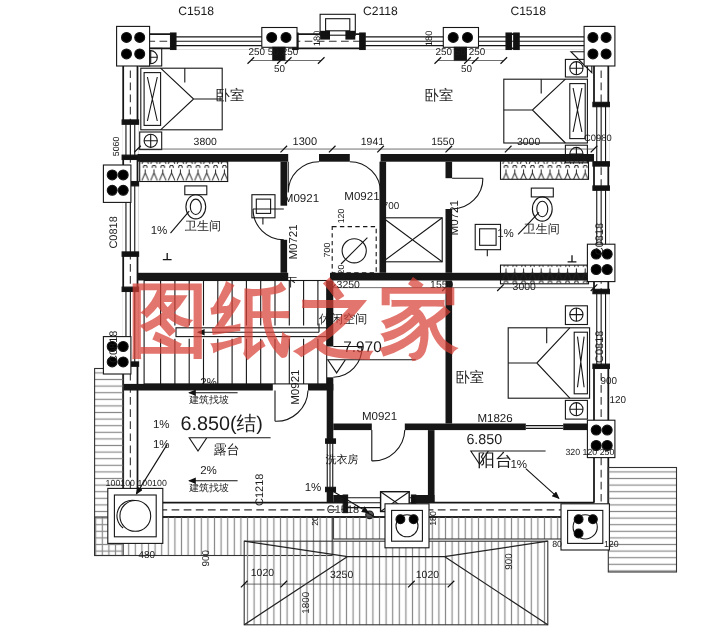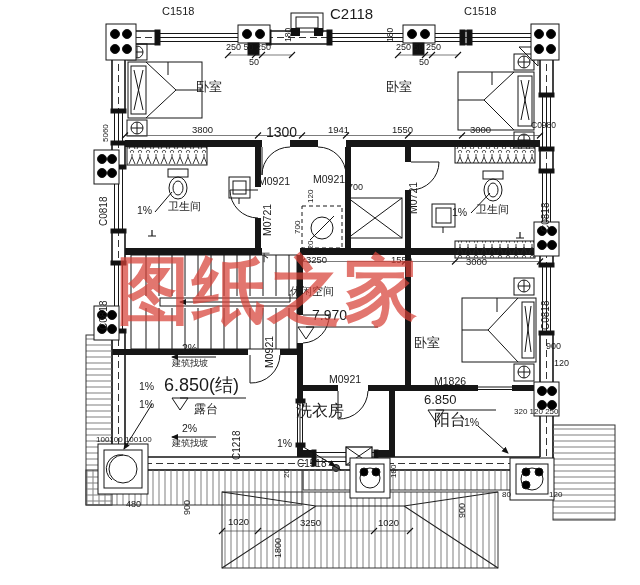--- a/index.html
+++ b/index.html
@@ -352,32 +352,32 @@
     <g stroke="#111" stroke-width="1.1">
       <path d="M219 534 L225 528 M255 534 L261 528 M371 534 L377 528 M407 534 L413 528"></path>
     </g>
   </g>
 </svg>
 
 <div class="wm" style="color: rgba(215, 65, 55, 0.72);">图纸之家</div>
 
 <div class="labels-layer">
       <span class="lbl" style="left: 162px; top: 6px; font-size: 11px;">C1518</span>
-      <span class="lbl" style="left: 330px; top: 6px; font-size: 15px;">C2118</span>
+      <span class="lbl" style="left: 330px; top: 6px; font-size: 11px;">C2118</span>
       <span class="lbl" style="left: 464px; top: 6px; font-size: 11px;">C1518</span>
       <span class="lbl" style="left: 226px; top: 43px; font-size: 9px;">250 50 250</span>
       <span class="lbl" style="left: 249px; top: 58px; font-size: 9px;">50</span>
       <span class="lbl" style="left: 396px; top: 43px; font-size: 9px;">250 50 250</span>
       <span class="lbl" style="left: 419px; top: 58px; font-size: 9px;">50</span>
       <span class="lbl" style="left: 284px; top: 42px; font-size: 8.5px; transform-origin: left top; transform: rotate(-90deg);">180</span>
       <span class="lbl" style="left: 386px; top: 42px; font-size: 8.5px; transform-origin: left top; transform: rotate(-90deg);">180</span>
       <span class="lbl" style="left: 196px; top: 80px; font-size: 13px;">卧室</span>
       <span class="lbl" style="left: 386px; top: 80px; font-size: 13px;">卧室</span>
-      <span class="lbl" style="left: 192px; top: 125px; font-size: 9.5px;">3800</span>
-      <span class="lbl" style="left: 266px; top: 125px; font-size: 14px;">1300</span>
+      <span class="lbl" style="left: 176px; top: 125px; font-size: 9.5px;">3800</span>
+      <span class="lbl" style="left: 266px; top: 125px; font-size: 10px;">1300</span>
       <span class="lbl" style="left: 328px; top: 125px; font-size: 9.5px;">1941</span>
       <span class="lbl" style="left: 392px; top: 125px; font-size: 9.5px;">1550</span>
       <span class="lbl" style="left: 470px; top: 125px; font-size: 9.5px;">3000</span>
       <span class="lbl" style="left: 531px; top: 121px; font-size: 8.5px;">C0980</span>
       <span class="lbl" style="left: 258px; top: 176px; font-size: 10.5px;">M0921</span>
       <span class="lbl" style="left: 313px; top: 174px; font-size: 10.5px;">M0921</span>
       <span class="lbl" style="left: 348px; top: 183px; font-size: 9px;">700</span>
       <span class="lbl" style="left: 262px; top: 236px; font-size: 10.5px; transform-origin: left top; transform: rotate(-90deg);">M0721</span>
       <span class="lbl" style="left: 408px; top: 214px; font-size: 10.5px; transform-origin: left top; transform: rotate(-90deg);">M0721</span>
       <span class="lbl" style="left: 168px; top: 201px; font-size: 11px;">卫生间</span>
@@ -404,21 +404,21 @@
       <span class="lbl" style="left: 172px; top: 359px; font-size: 9px;">建筑找坡</span>
       <span class="lbl" style="left: 164px; top: 376px; font-size: 18px;">6.850(结)</span>
       <span class="lbl" style="left: 139px; top: 381px; font-size: 10.5px;">1%</span>
       <span class="lbl" style="left: 139px; top: 399px; font-size: 10.5px;">1%</span>
       <span class="lbl" style="left: 194px; top: 403px; font-size: 12px;">露台</span>
       <span class="lbl" style="left: 182px; top: 423px; font-size: 10.5px;">2%</span>
       <span class="lbl" style="left: 172px; top: 439px; font-size: 9px;">建筑找坡</span>
       <span class="lbl" style="left: 96px; top: 436px; font-size: 8px;">100100 100100</span>
       <span class="lbl" style="left: 329px; top: 374px; font-size: 10.5px;">M0921</span>
       <span class="lbl" style="left: 434px; top: 376px; font-size: 10.5px;">M1826</span>
-      <span class="lbl" style="left: 296px; top: 404px; font-size: 16px; font-family: Liberation Mono, monospace;">洗衣房</span>
+      <span class="lbl" style="left: 296px; top: 414px; font-size: 10px;">洗衣房</span>
       <span class="lbl" style="left: 277px; top: 438px; font-size: 10.5px;">1%</span>
       <span class="lbl" style="left: 297px; top: 459px; font-size: 10px;">C1518</span>
       <span class="lbl" style="left: 232px; top: 460px; font-size: 10px; transform-origin: left top; transform: rotate(-90deg);">C1218</span>
       <span class="lbl" style="left: 424px; top: 393px; font-size: 13px;">6.850</span>
       <span class="lbl" style="left: 434px; top: 412px; font-size: 16px;">阳台</span>
       <span class="lbl" style="left: 464px; top: 417px; font-size: 10.5px;">1%</span>
       <span class="lbl" style="left: 546px; top: 342px; font-size: 9px;">900</span>
       <span class="lbl" style="left: 554px; top: 359px; font-size: 9px;">120</span>
       <span class="lbl" style="left: 514px; top: 408px; font-size: 8px;">320 120 250</span>
       <span class="lbl" style="left: 228px; top: 517px; font-size: 9.5px;">1020</span>

